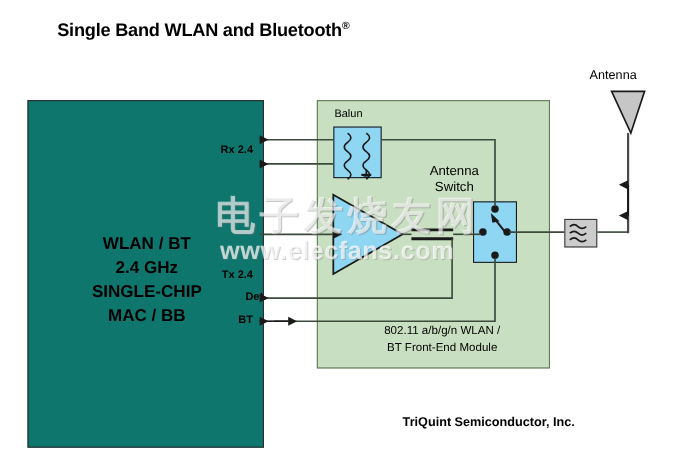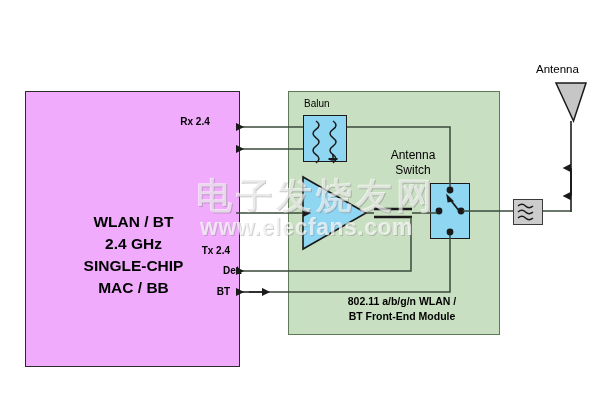--- a/index.html
+++ b/index.html
@@ -43,22 +43,22 @@
     font-size: 11.5px;
     font-weight: bold;
     white-space: nowrap;
   }
   
   .chip-block {
     position: absolute;
     left: 25px;
     top: 91px;
     width: 215px;
-    height: 276px;
-    background: #f0abfc;
+    height: 316px;
+    background: #0f766e;
     border: 1.6px solid #2b2b2b;
     box-sizing: border-box;
     padding-left: 32px;
   }
   .chip-text {
     position: absolute;
     left: 0;
     top: 163px;
     width: 215px;
     text-align: center;
@@ -78,21 +78,21 @@
     border: 1.6px solid #5e7a56;
     box-sizing: border-box;
   }
   .fem-caption {
     position: absolute;
     left: 288px;
     top: 294px;
     width: 228px;
     text-align: center;
     font-size: 10.5px;
-    font-weight: bold;
+    font-weight: normal;
     line-height: 15px;
     white-space: pre-line;
   }
   
   .balun-label {
     position: absolute;
     left: 304px;
     top: 98px;
     font-size: 10px;
     white-space: nowrap;
@@ -148,21 +148,21 @@
     white-space: nowrap;
   }
   
   .port {
     position: absolute;
     font-size: 10px;
     font-weight: bold;
     text-align: right;
     white-space: nowrap;
   }
-  .port-rx  { left: 160px; top: 116px; width: 70px; text-align: center; }
+  .port-rx  { left: 160px; top: 131px; width: 70px; }
   .port-tx  { left: 160px; top: 205px; width: 70px; margin-top: 40px; }
   .port-det { left: 172px; top: 265px; width: 70px; }
   .port-bt  { left: 160px; top: 286px; width: 70px; }
   
   svg.layer {
     position: absolute;
     left: 0; top: 0;
     width: 615px;
     height: 411px;
     overflow: visible;
@@ -193,20 +193,21 @@
     text-shadow: 1px 1px 0 rgba(120,120,120,0.35);
     letter-spacing: 0.5px;
     white-space: nowrap;
   }
 </style>
 </head>
 <body>
 
 <div id="stage">
 
+  <div class="title"><span>Single Band WLAN and Bluetooth</span><sup>®</sup></div>
 
   <div class="chip-block">
     <div class="chip-text">WLAN / BT
 2.4 GHz
 SINGLE-CHIP
 MAC / BB</div>
   </div>
 
   <div class="fem-block"></div>
   <div class="fem-caption">802.11 a/b/g/n WLAN /
@@ -326,14 +327,15 @@
       <path d="M 450,235 L 450,292 L 249,292" fill="none" stroke="#3b4a3b" stroke-width="1.5"></path>
 
       <line x1="249" y1="292" x2="262" y2="292" stroke="#1a1a1a" stroke-width="1.5" marker-end="url(#arrR)"></line>
       <line x1="249" y1="292" x2="236" y2="292" stroke="#1a1a1a" stroke-width="1.5" marker-end="url(#arrL)"></line>
     </g>
   </svg>
 
   <div class="wm wm-url">www.elecfans.com</div>
   <div class="wm wm-cn">电子发烧友网</div>
 
+  <div class="footer">TriQuint Semiconductor, Inc.</div>
 
 </div>
 
 </body></html>

